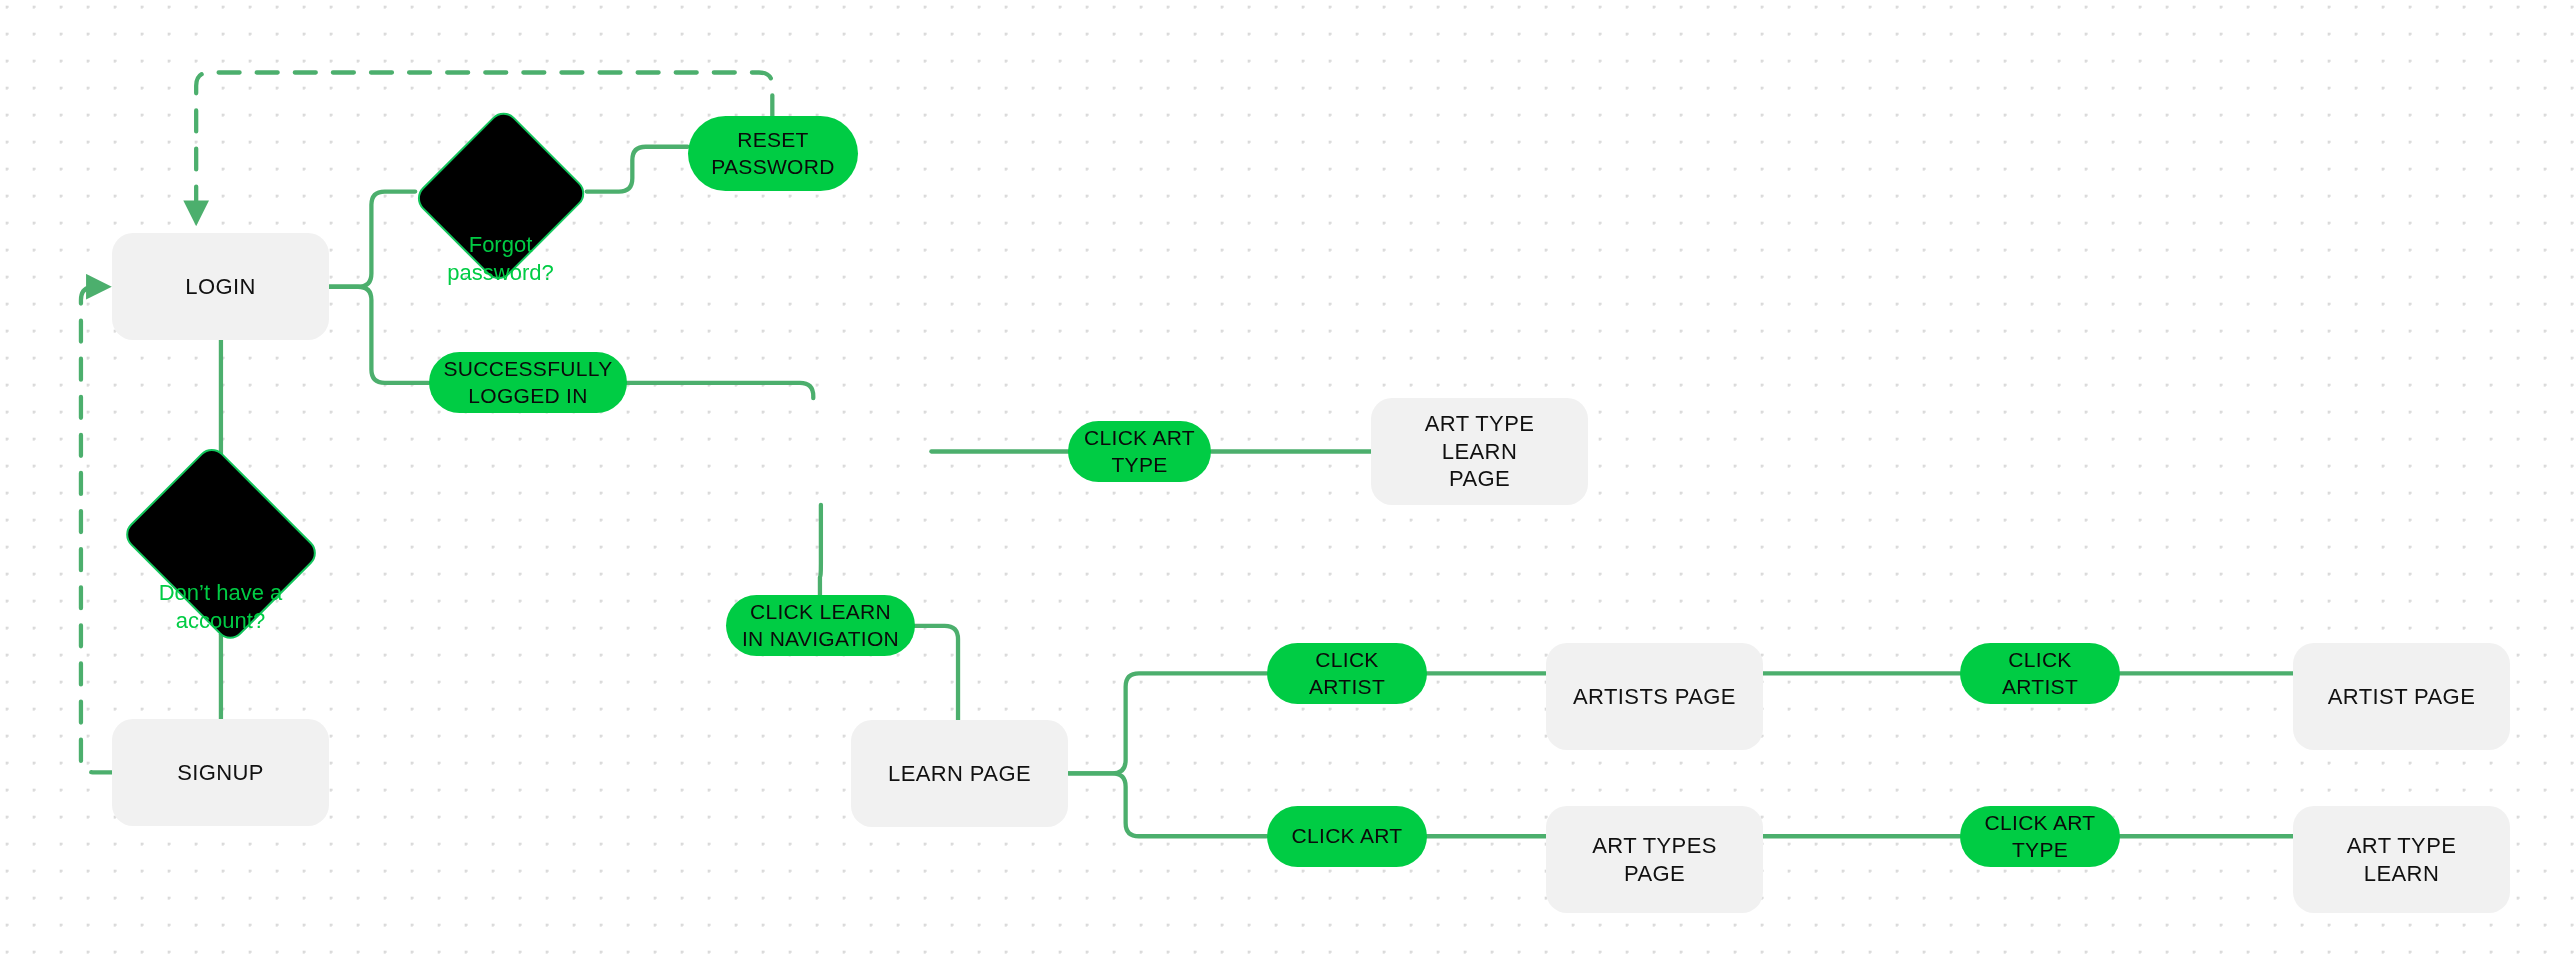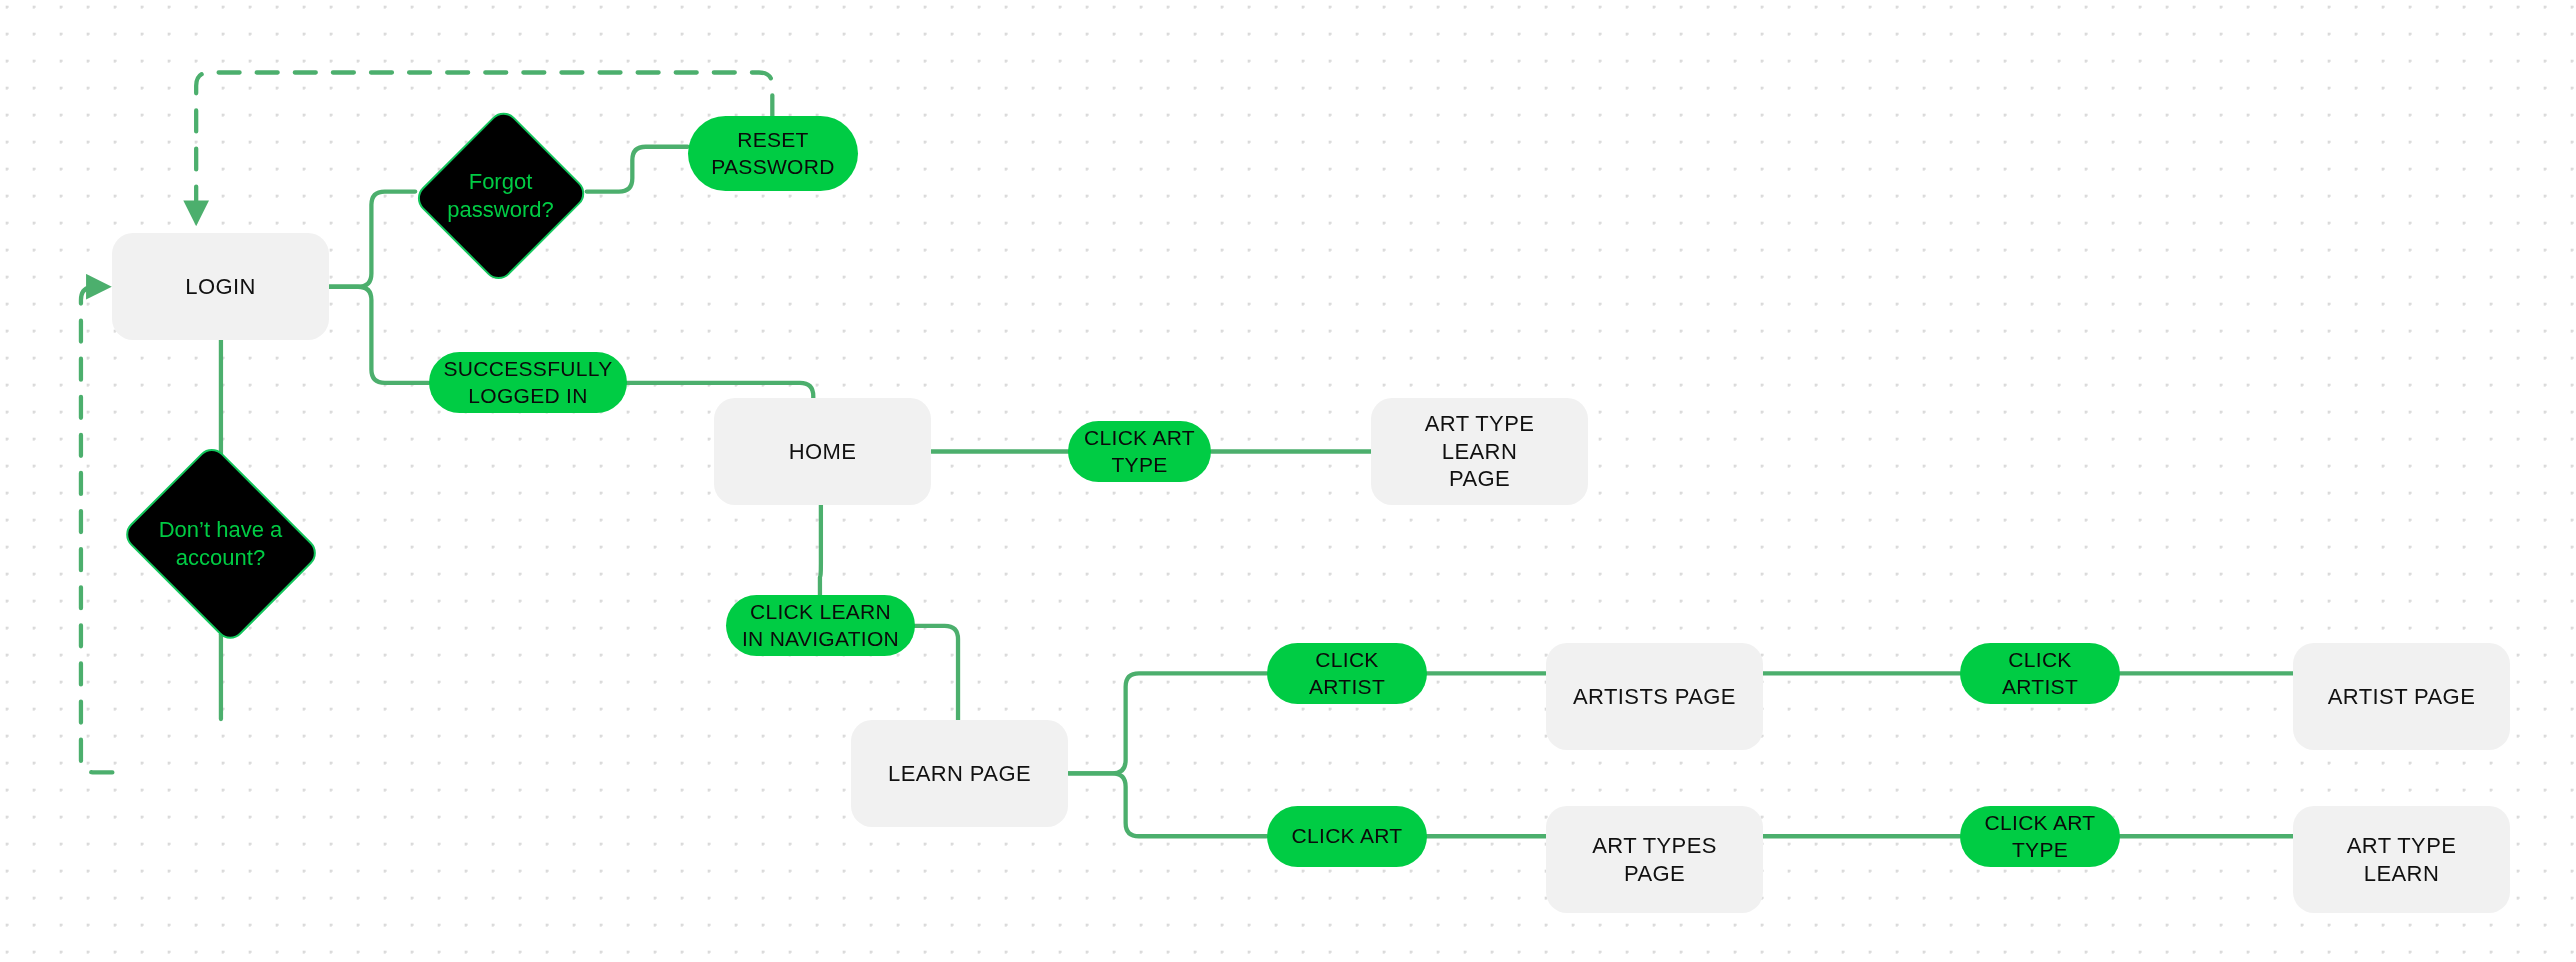--- a/index.html
+++ b/index.html
@@ -50,20 +50,21 @@
     border-radius: 951px;
     color: #0a0a0a;
     font-size: 21px;
     letter-spacing: 0.3px;
     font-weight: 400;
   }
   .node.decision {
     background: transparent;
     color: #00cc44;
     font-size: 22px;
+    align-items: flex-end;
   }
   .decision .dia-shape {
     position: absolute;
     left: 50%;
     top: 50%;
     width: 72%;
     height: 72%;
     transform: translate(-50%, -50%) rotate(45deg);
     background: #000000;
     border: 2.9px solid #13c55c;
@@ -154,24 +155,24 @@
     <span class="lbl">SUCCESSFULLY
 LOGGED IN</span>
   </div>
 
   <div class="node decision" style="left:112px; top:453px; width:217px; height:181px;">
     <span class="dia-shape"></span>
     <span class="dia-label">Don’t have a
 account?</span>
   </div>
 
-
-  <div class="node page" style="left:714px; top:398px; width:217px; height:107px;">
-    <span class="lbl">HOME</span>
-  </div>
+  <div class="node page" style="left:112px; top:719px; width:217px; height:107px;">
+    <span class="lbl">SIGNUP</span>
+  </div>
+
 
   <div class="node action" style="left:1068px; top:421px; width:143px; height:61px;">
     <span class="lbl">CLICK ART
 TYPE</span>
   </div>
 
   <div class="node page" style="left:1371px; top:398px; width:217px; height:107px;text-align:center;">
     <span class="lbl">ART TYPE LEARN
 PAGE</span>
   </div>

